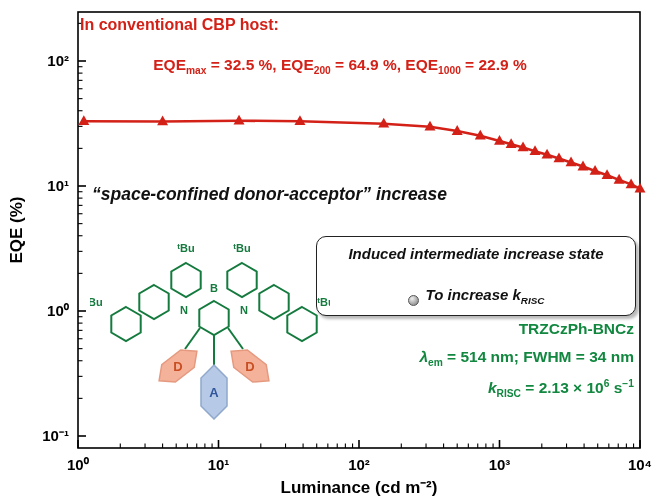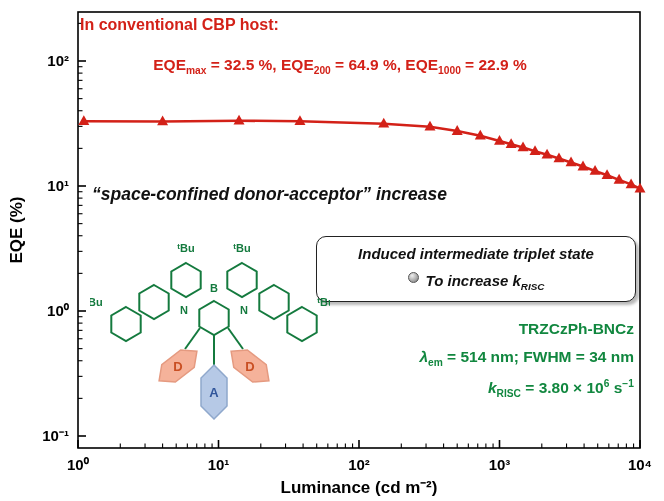--- a/index.html
+++ b/index.html
@@ -10,21 +10,21 @@
   .ann{position:absolute;}
   #host-title{left:80px;top:16px;width:520px;color:var(--red);
       font-size:16px;font-weight:bold;}
   #eqe-values{left:70px;top:56px;width:540px;text-align:center;color:var(--red);
       font-size:15.5px;font-weight:bold;white-space:nowrap;}
   #strategy{left:92px;top:184px;font-size:17.5px;font-weight:bold;font-style:italic;color:#111;}
   sub,sup{font-size:66%;}
   #triplet-box{left:316px;top:236px;width:306px;border:1.8px solid #222;border-radius:10px;
       background:#fff;box-shadow:2.5px 3px 3px rgba(0,0,0,.28);padding:8px 6px 9px 6px;}
   .box-title{text-align:center;font-weight:bold;font-style:italic;font-size:15px;color:#111;}
-  .box-bullet{display:flex;align-items:flex-start;justify-content:center;gap:7px;margin-top:10px;
+  .box-bullet{display:flex;align-items:flex-end;justify-content:center;gap:7px;margin-top:24px;
       font-weight:bold;font-style:italic;font-size:15px;color:#111;}
   .dot{width:9px;height:9px;border-radius:50%;border:1px solid #555;
       background:radial-gradient(circle at 35% 30%, #eee, #777);display:inline-block;flex:0 0 auto;}
   #green-block{left:322px;top:320px;width:312px;text-align:right;color:var(--green);
       font-weight:bold;font-size:15.5px;}
   #green-block .line{margin-bottom:10px;white-space:nowrap;}
   #molecule{position:absolute;left:90px;top:222px;}
   .mol-ring{fill:none;stroke:var(--molecule-green);stroke-width:2;}
   .mol-bond{stroke:var(--molecule-green);stroke-width:2;}
   .mol-text{fill:var(--molecule-green);font-weight:bold;font-size:11px;text-anchor:middle;}
@@ -147,31 +147,31 @@
       </g>
     </svg>
 
   <div class="ann" id="host-title">In conventional CBP host:</div>
 
   <div class="ann" id="eqe-values"><span>EQE</span><sub>max</sub><span> = 32.5 %, EQE</span><sub>200</sub><span> = 64.9 %, EQE</span><sub>1000</sub><span> = 22.9 %</span></div>
 
   <div class="ann" id="strategy">“space-confined donor-acceptor” increase</div>
 
   <div class="ann" id="triplet-box">
-    <div class="box-title">Induced intermediate triplet state</div>
+    <div class="box-title">Induced intermediate increase state</div>
     <div class="box-bullet">
       <span class="dot"></span>
       <span><span>To increase </span><span style="font-style: italic;">k</span><sub>RISC</sub></span>
     </div>
   </div>
 
   <div class="ann" id="green-block">
     <div class="line">TRZCzPh-BNCz</div>
     <div class="line"><span style="font-style: italic;">λ</span><sub>em</sub><span> = 514 nm; FWHM = 34 nm</span></div>
-    <div class="line"><span style="font-style: italic;">k</span><sub>RISC</sub><span> = 3.80 × 10</span><sup>6</sup><span> s</span><sup>−1</sup></div>
+    <div class="line"><span style="font-style: italic;">k</span><sub>RISC</sub><span> = 2.13 × 10</span><sup>6</sup><span> s</span><sup>−1</sup></div>
   </div>
 
   <svg id="molecule" width="240" height="210" viewBox="0 0 240 210">
 
     <polygon class="mol-ring" points="96,41 110.7,49.5 110.7,66.5 96,75 81.3,66.5 81.3,49.5"></polygon>
     <polygon class="mol-ring" points="152,41 166.7,49.5 166.7,66.5 152,75 137.3,66.5 137.3,49.5"></polygon>
     <polygon class="mol-ring" points="64,63 78.7,71.5 78.7,88.5 64,97 49.3,88.5 49.3,71.5"></polygon>
     <polygon class="mol-ring" points="184,63 198.7,71.5 198.7,88.5 184,97 169.3,88.5 169.3,71.5"></polygon>
     <polygon class="mol-ring" points="36,85 50.7,93.5 50.7,110.5 36,119 21.3,110.5 21.3,93.5"></polygon>
     <polygon class="mol-ring" points="212,85 226.7,93.5 226.7,110.5 212,119 197.3,110.5 197.3,93.5"></polygon>

